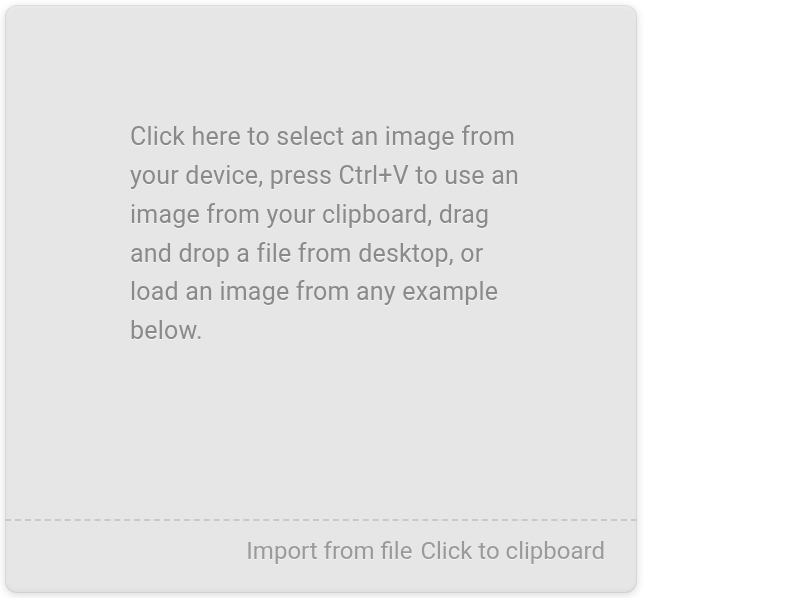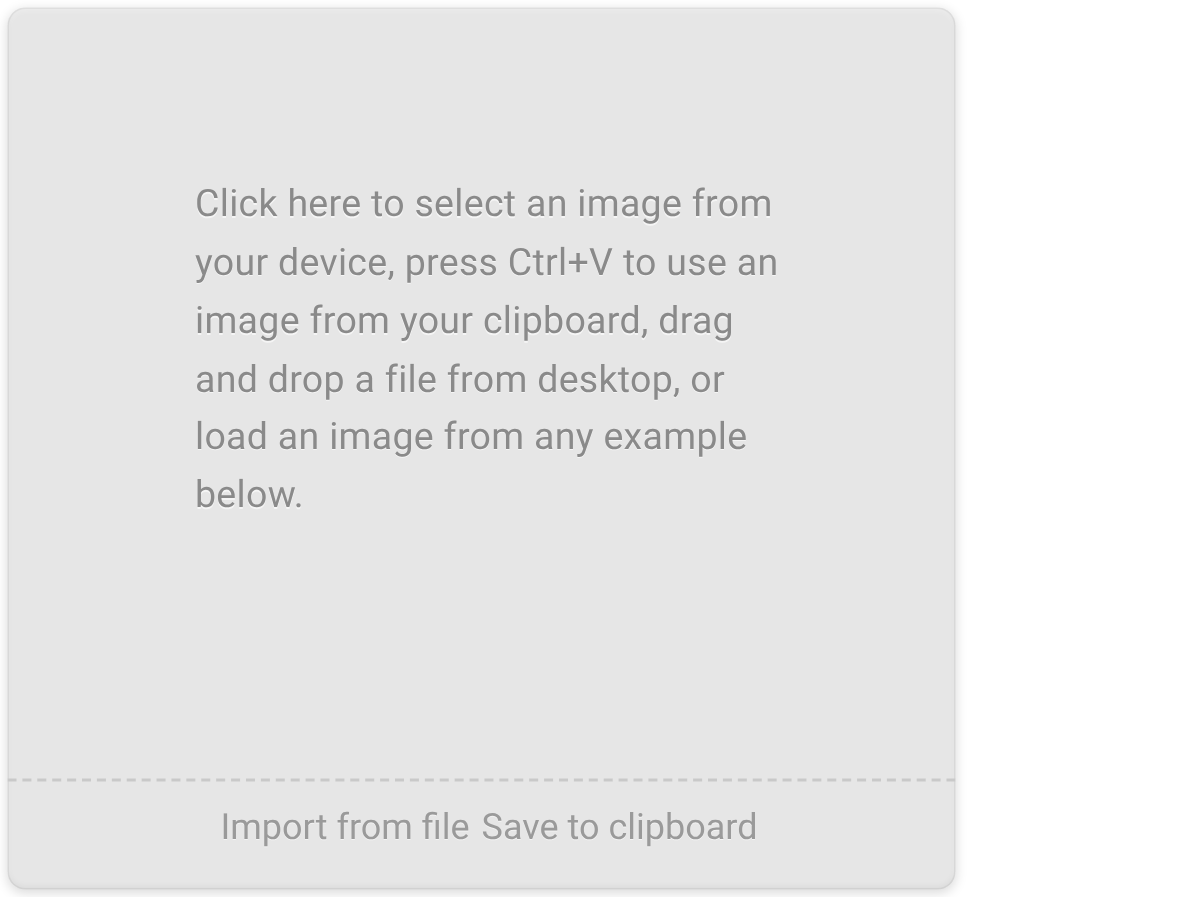--- a/index.html
+++ b/index.html
@@ -45,21 +45,21 @@
       text-align: left;
       text-shadow: 0 1px 0 rgba(255,255,255,0.6);
       letter-spacing: 0.2px;
       margin-top: -20px;
     }
     .footer {
       height: 74px;
       border-top: 2px dashed #c9c9c9;
       display: flex;
       align-items: center;
-      justify-content: center;
+      justify-content: flex-end;
       padding: 0 28px 12px 38px;
     }
     .footer-button {
       background: none;
       border: none;
       font-size: 24px;
       color: #9a9a9a;
       font-family: inherit;
       cursor: pointer;
       font-weight: 400;
@@ -69,15 +69,15 @@
   </style>
 </head>
 <body>
 
 <div class="panel">
   <div class="drop-zone">
     <div class="instruction-text">Click here to select an image from your device, press Ctrl+V to use an image from your clipboard, drag and drop a file from desktop, or load an image from any example below.</div>
   </div>
   <div class="footer">
     <button class="footer-button">Import from file</button>
-    <button class="footer-button">Save to clipboard</button>
+    <button class="footer-button">Click to clipboard</button>
   </div>
 </div>
 
 </body></html>

